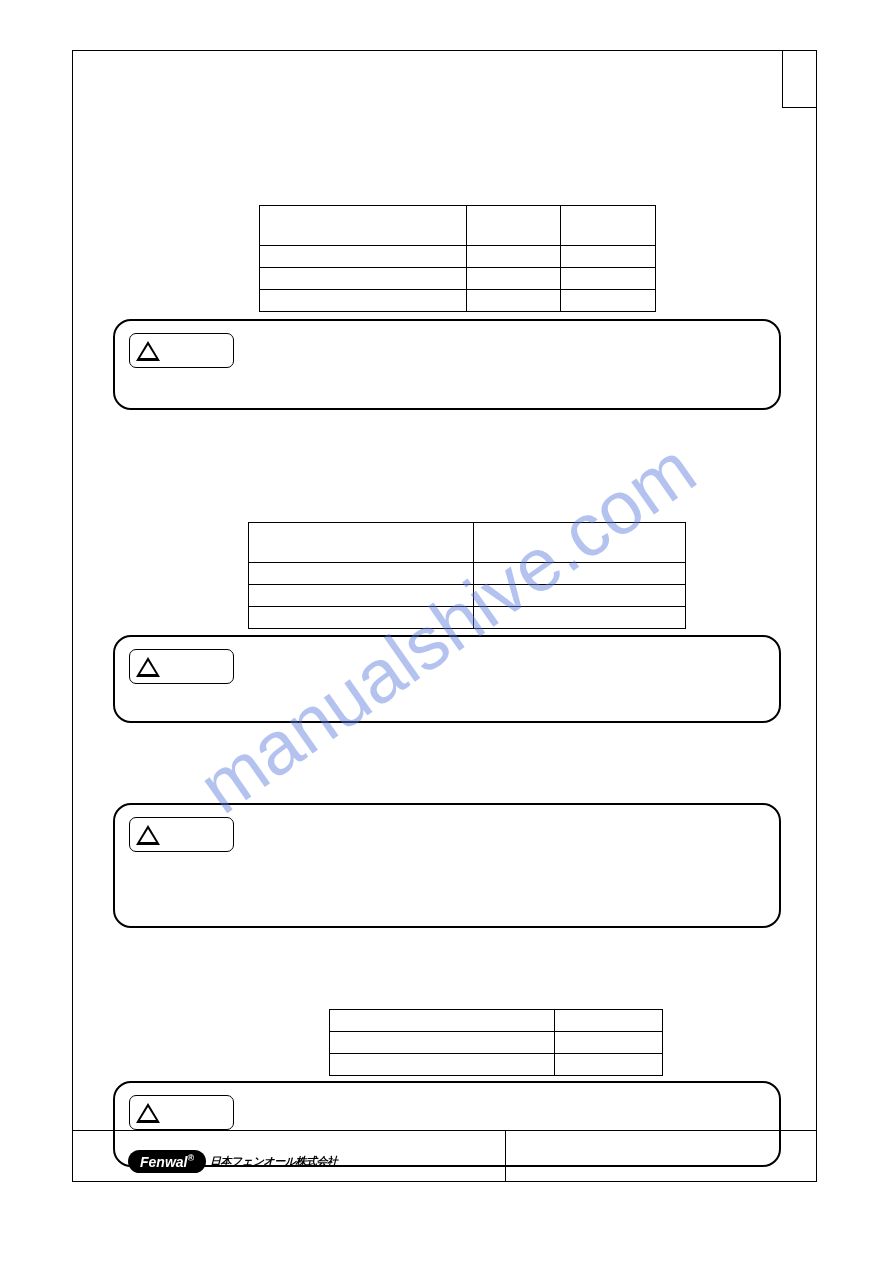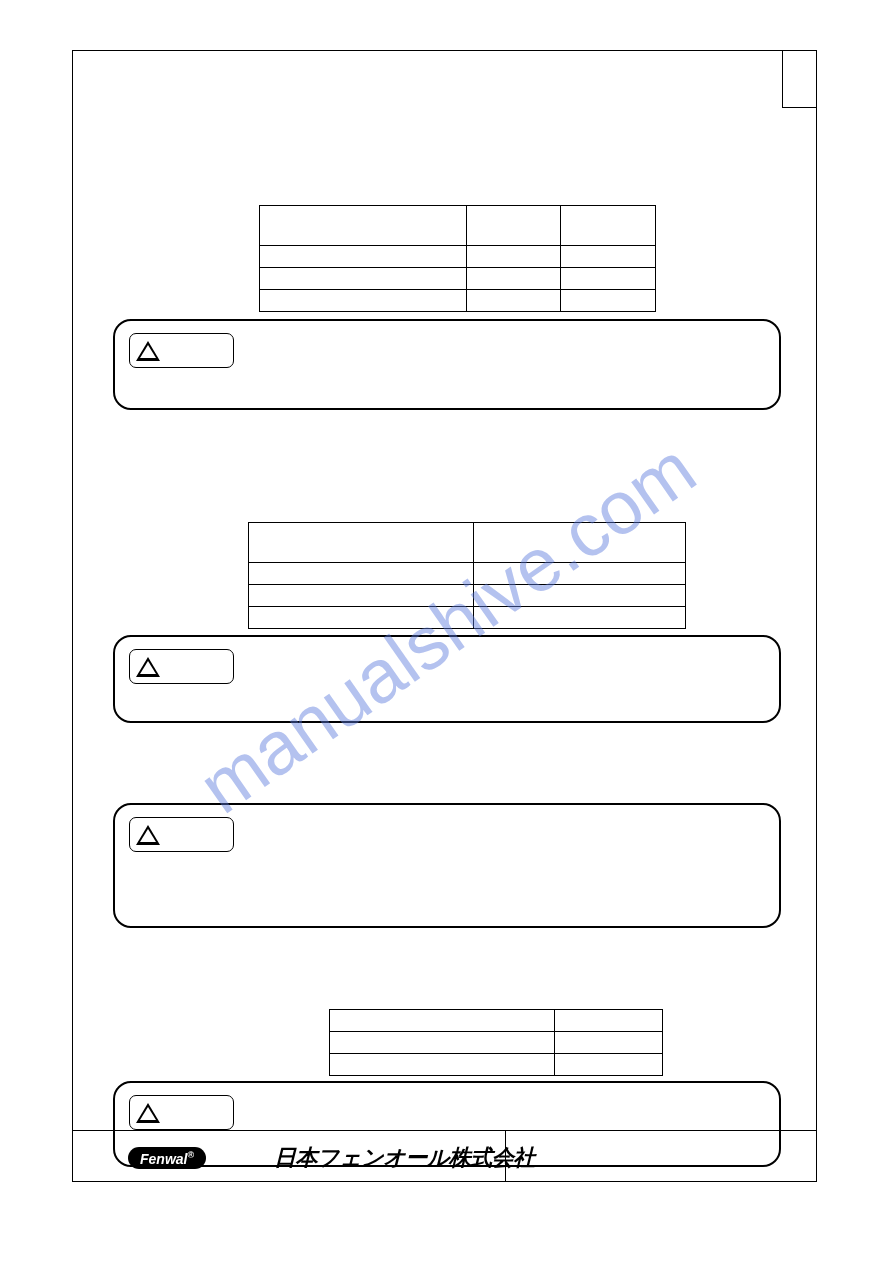--- a/index.html
+++ b/index.html
@@ -104,39 +104,38 @@
     width: 1.5px;
     height: 50px;
     background: #000;
   }
   .logo-wrap {
     position: absolute;
     left: 55px;
     bottom: 8px;
     display: flex;
     align-items: center;
-    gap: 24px;
+    gap: 4px;
   }
   .fenwal-pill {
     background: #000;
     color: #fff;
     border-radius: 14px;
     padding: 3px 12px;
     font-style: italic;
     font-weight: bold;
     font-size: 14px;
     position: relative;
   }
   .reg { font-size: 9px; vertical-align: super; font-style: normal; }
   .jp-text {
     font-weight: 900;
     font-style: italic;
-    font-size: 22px;
+    font-size: 11px;
     letter-spacing: -0.5px;
-    margin-left: 44px;
   }
 
   .watermark {
     position: absolute;
     left: 50%;
     top: 50%;
     transform: translate(-50%, -55%) rotate(-35deg);
     font-size: 75px;
     color: rgba(88, 120, 220, 0.45);
     font-family: Arial, sans-serif;

